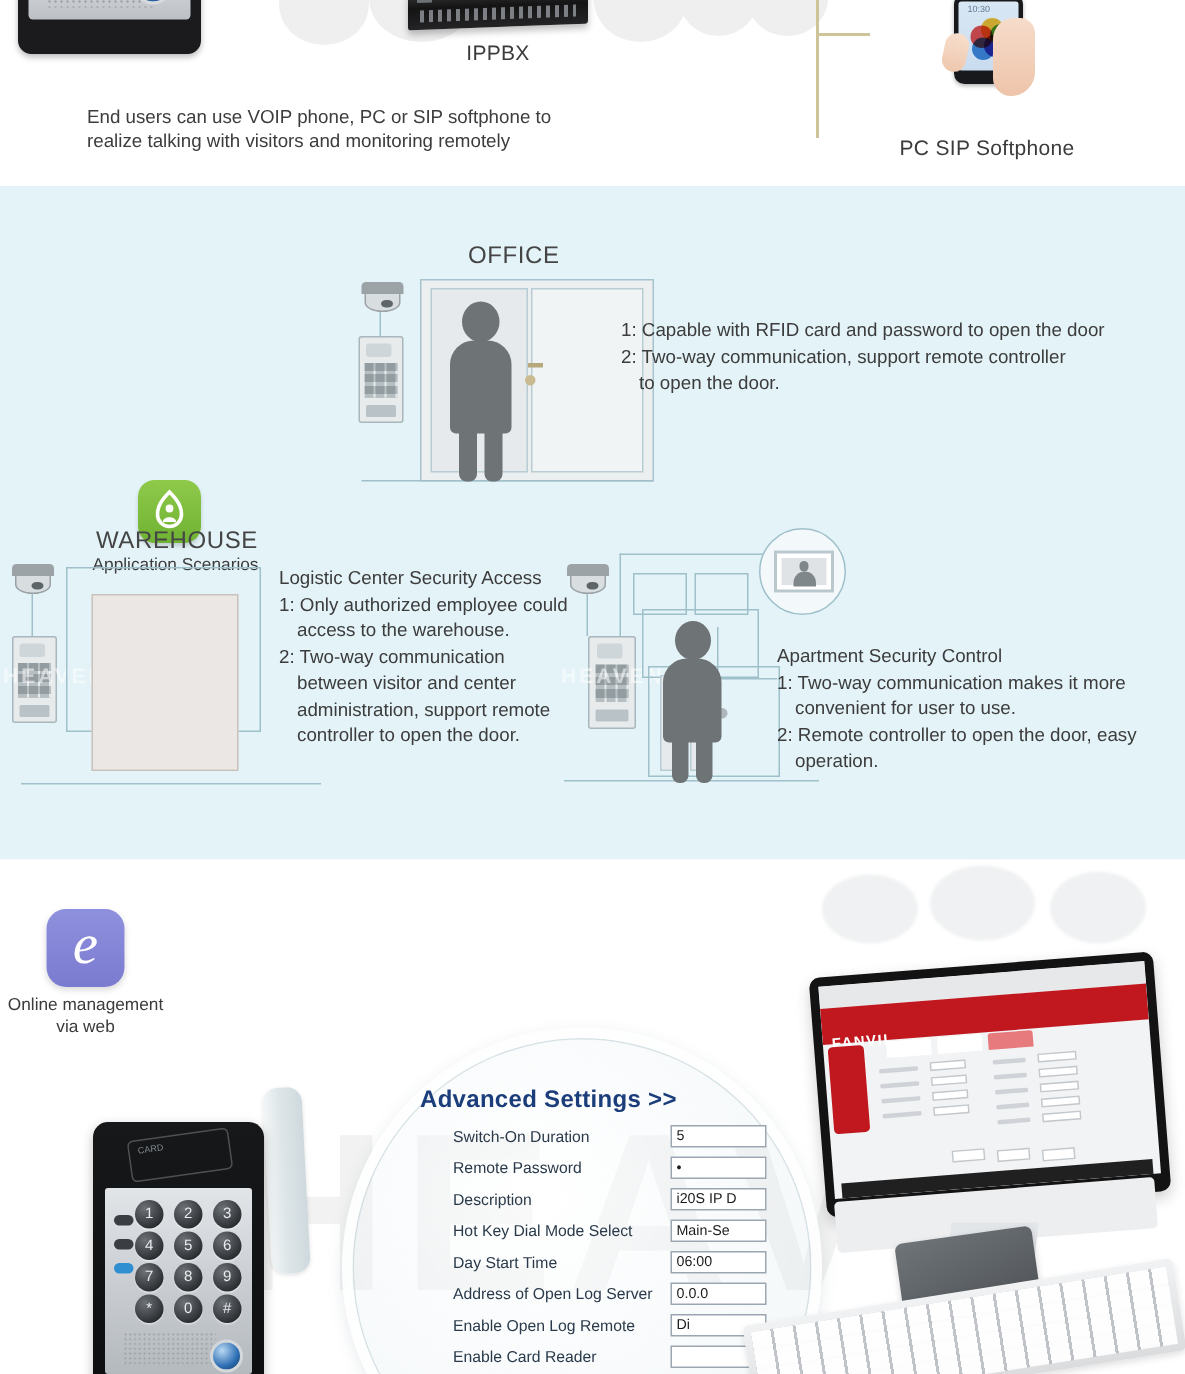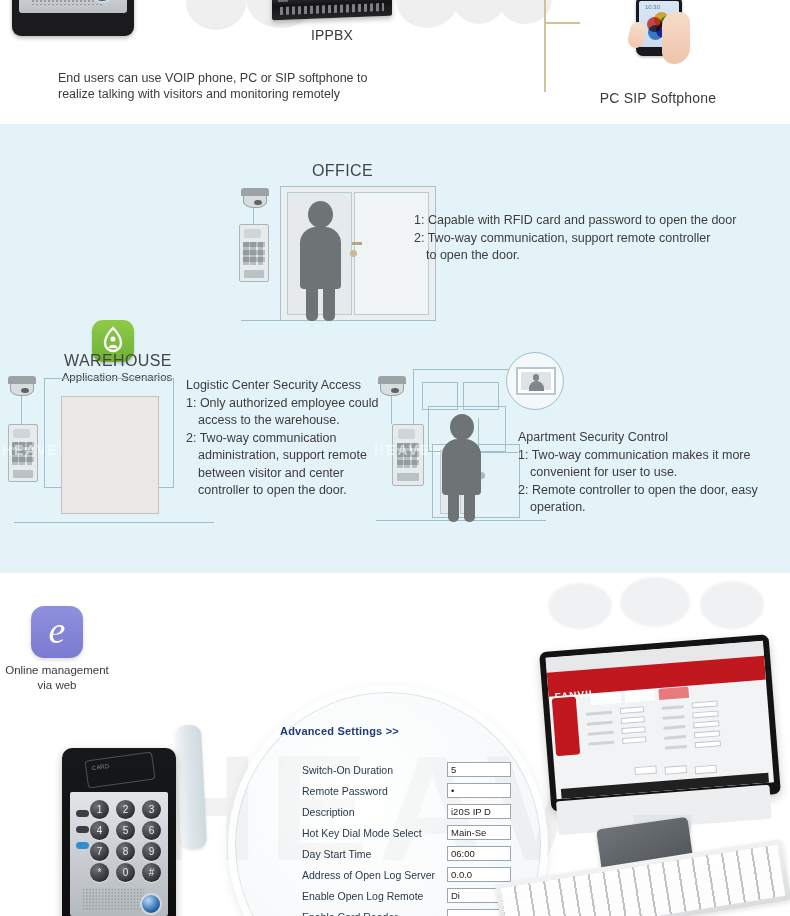--- a/index.html
+++ b/index.html
@@ -173,21 +173,21 @@
     box-sizing:border-box;
   }
   .lens-handle{
     position:absolute;left:178px;top:152px;width:26px;height:124px;border-radius:10px;
     background:linear-gradient(90deg,#f3f6f7,#dde5e8 45%,#cfd9dd);
     box-shadow:0 1px 3px rgba(0,0,0,.12);transform:rotate(-3deg);
   }
 
   
   .settings{position:absolute;left:280px;top:152px;width:240px;}
-  .settings-title{font-size:11px;font-weight:bold;color:#1b3d7a;margin-bottom:25px;letter-spacing:.2px;}
+  .settings-title{font-size:16px;font-weight:bold;color:#1b3d7a;margin-bottom:7px;letter-spacing:.2px;}
   .set-row{position:relative;height:19px;margin-bottom:2px;}
   .set-row .lbl{position:absolute;left:22px;top:2px;font-size:10.5px;color:#2a3a4a;white-space:nowrap;}
   .set-row .fld{
     position:absolute;left:167px;top:0;width:64px;height:15px;
     background:#ffffff;border:1px solid #9aa6b0;box-sizing:border-box;
     font-size:9.5px;color:#1c1c1c;line-height:13px;padding-left:3px;overflow:hidden;white-space:nowrap;
   }
   .set-row .fld.pw{letter-spacing:1px;}
 
   
@@ -382,22 +382,22 @@
 
     <div class="blue-rect" style="left:44px;top:254px;width:130px;height:110px;background:transparent;"></div>
     <div class="blue-rect" style="left:61px;top:272px;width:98px;height:118px;background:#ebe7e4;border-color:#c9c2bc;"></div>
     <div class="blue-line" style="left:14px;top:398px;width:200px;height:1.4px;"></div>
 
     <div class="scene-text" style="left:186px;top:253px;">
       <span class="hd">Logistic Center Security Access</span>
       <span class="li">1: Only authorized employee could</span>
       <span class="li ind">access to the warehouse.</span>
       <span class="li">2: Two-way communication</span>
+      <span class="li ind">between visitor and center</span>
       <span class="li ind">administration, support remote</span>
-      <span class="li ind">between visitor and center</span>
       <span class="li ind">controller to open the door.</span>
     </div>
 
     <div class="cam" style="left:378px;top:252px;width:28px;height:20px;">
       <div class="base"></div>
         <div class="dome"></div>
         <div class="lens"></div>
     </div>
     <div class="blue-line" style="left:391px;top:272px;width:1.4px;height:28px;"></div>
 

